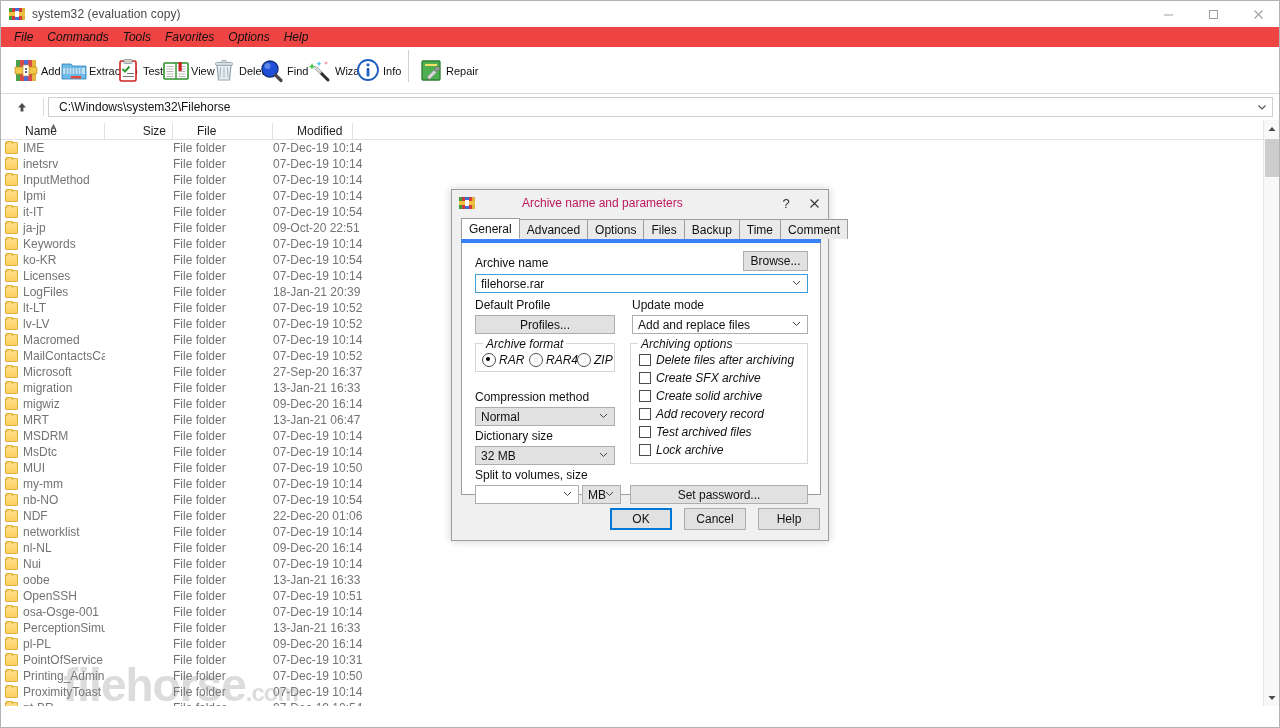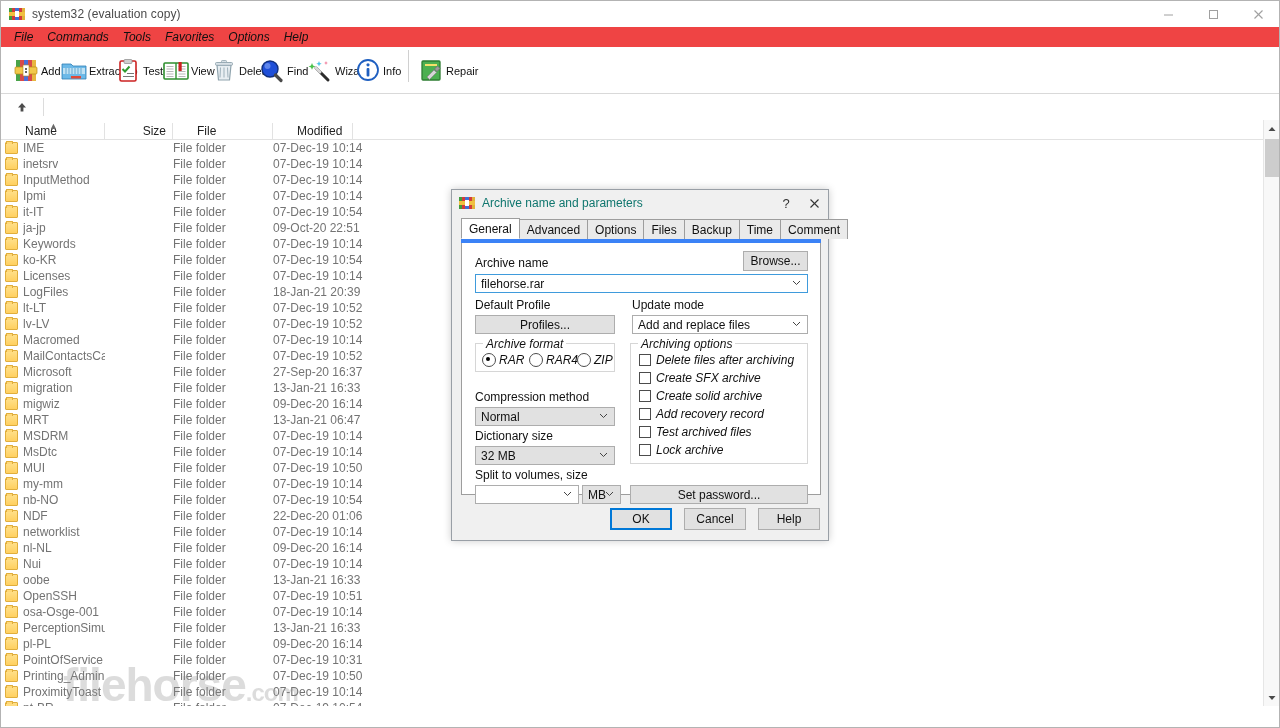--- a/index.html
+++ b/index.html
@@ -198,21 +198,21 @@
     position: absolute; left: 450px; top: 188px; width: 378px; height: 352px;
     background: #f0f0f0; border: 1px solid #999fa6;
     box-shadow: 0 0 8px rgba(0,0,0,0.20);
     box-sizing: border-box;
   }
   .dlg-title {
     height: 26px; display: flex; align-items: center;
     background: #f0f0f0;
   }
   .dlg-title-ico { width: 16px; height: 16px; margin-left: 7px; margin-right: 7px; }
-  .dlg-title-text { font-size: 12px; color: #0f766e; }
+  .dlg-title-text { font-size: 12px; color: #be185d; margin-left: 40px; }
   .dlg-title-btns { margin-left: auto; display: flex; }
   .dlg-tbtn {
     width: 28px; height: 26px; display: flex; align-items: center; justify-content: center;
     font-size: 13px; color: #333;
   }
   .dlg-body {
     position: absolute; left: 9px; top: 33px; width: 360px; height: 272px;
   }
   .tabs {
     display: flex; align-items: flex-end; height: 21px;
@@ -472,20 +472,28 @@
     </div>
   </div>
 
   <div class="addressbar">
     <div class="up-btn">
       <svg width="12" height="12" viewBox="0 0 12 12">
         <path d="M6 2 L10 6.5 H7.4 V10.5 H4.6 V6.5 H2 Z" fill="#4c4c4c"></path>
       </svg>
     </div>
     <div class="addr-sep"></div>
+    <div class="addr-box">
+      <div class="addr-text">C:\Windows\system32\Filehorse</div>
+      <div class="addr-caret">
+        <svg width="12" height="12" viewBox="0 0 12 12">
+            <path d="M2.5 4.5 L6 8 L9.5 4.5" fill="none" stroke="#505050" stroke-width="1.1"></path>
+          </svg>
+      </div>
+    </div>
   </div>
 
   <div class="listhdr">
     <div class="hcell" style="left:0; width:104px;">
       <span>Name</span>
       <span class="sortmark">▲</span>
     </div>
     <div class="hcell num" style="left:104px; width:68px;">
       <span>Size</span>
     </div>

